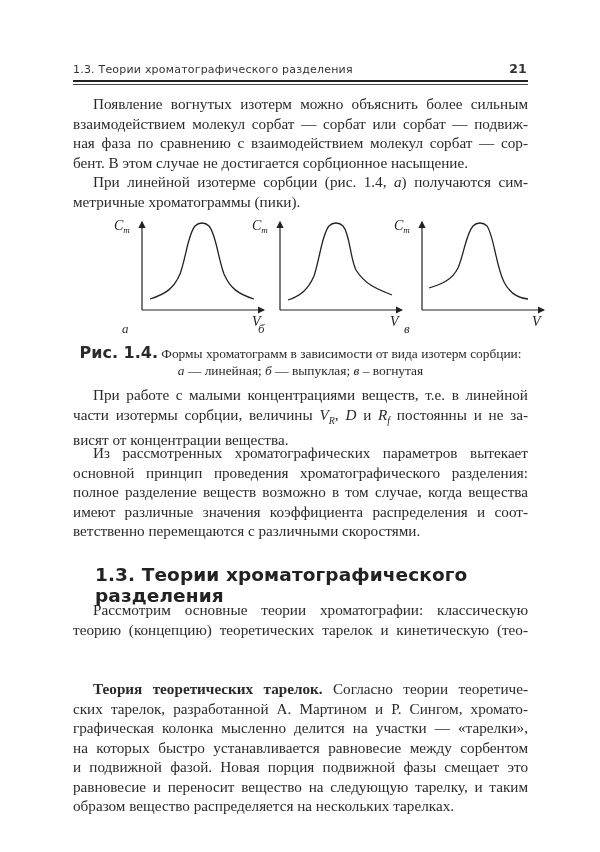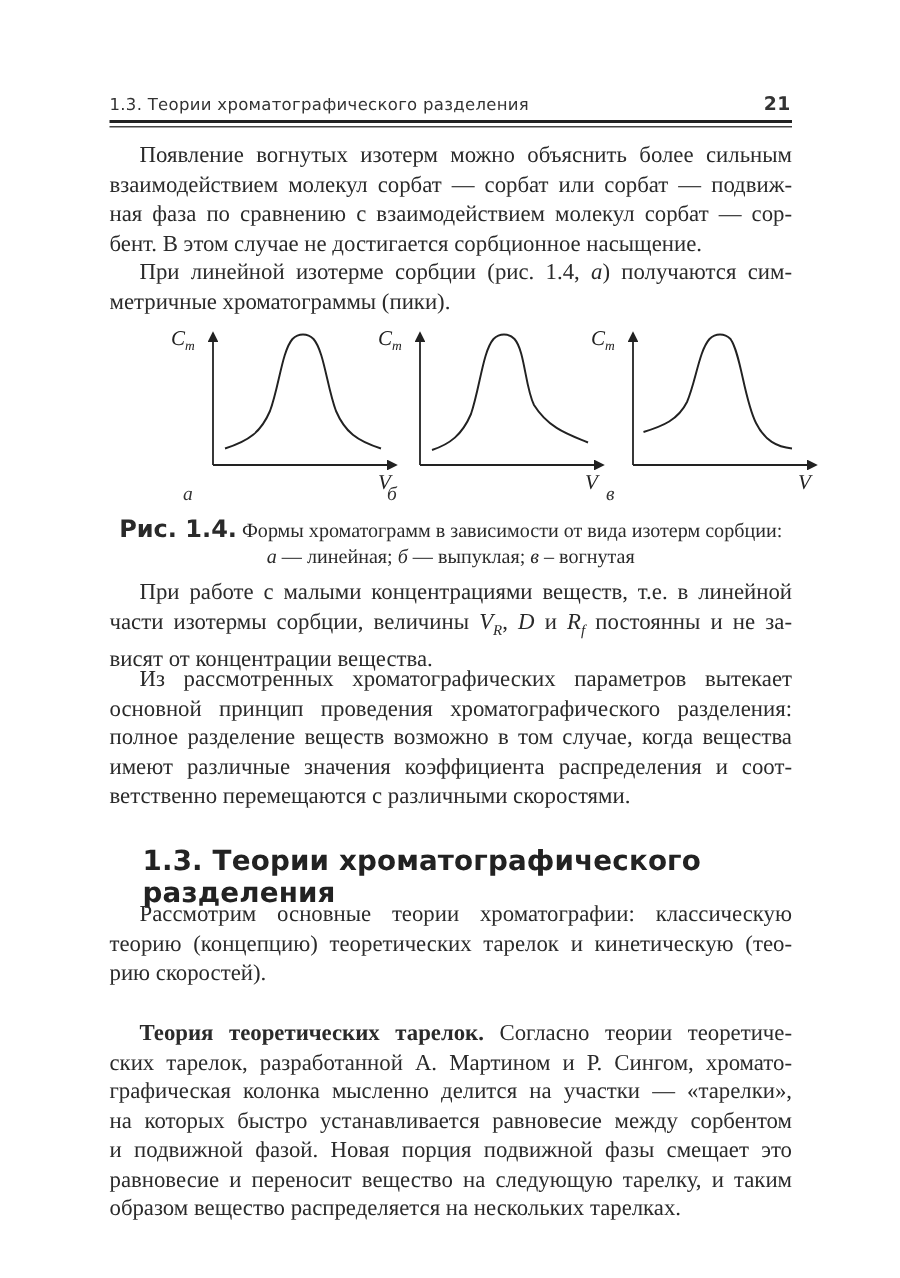--- a/index.html
+++ b/index.html
@@ -240,21 +240,20 @@
     <span class="line">полное разделение веществ возможно в том случае, когда вещества</span>
     <span class="line">имеют различные значения коэффициента распределения и соот-</span>
     <span class="line last">ветственно перемещаются с различными скоростями.</span>
   </div>
 
   <div class="section-title">1.3. Теории хроматографического разделения</div>
 
   <div class="para" style="top:600px;">
     <span class="line first">Рассмотрим основные теории хроматографии: классическую</span>
     <span class="line">теорию (концепцию) теоретических тарелок и кинетическую (тео-</span>
-    <span class="line last">рию скоростей).</span>
   </div>
 
   <div class="para" style="top:655px;margin-top:24px;">
     <span class="line first"><b>Теория теоретических тарелок.</b><span> Согласно теории теоретиче-</span></span>
     <span class="line">ских тарелок, разработанной А. Мартином и Р. Сингом, хромато-</span>
     <span class="line">графическая колонка мысленно делится на участки — «тарелки»,</span>
     <span class="line">на которых быстро устанавливается равновесие между сорбентом</span>
     <span class="line">и подвижной фазой. Новая порция подвижной фазы смещает это</span>
     <span class="line">равновесие и переносит вещество на следующую тарелку, и таким</span>
     <span class="line last">образом вещество распределяется на нескольких тарелках.</span>

